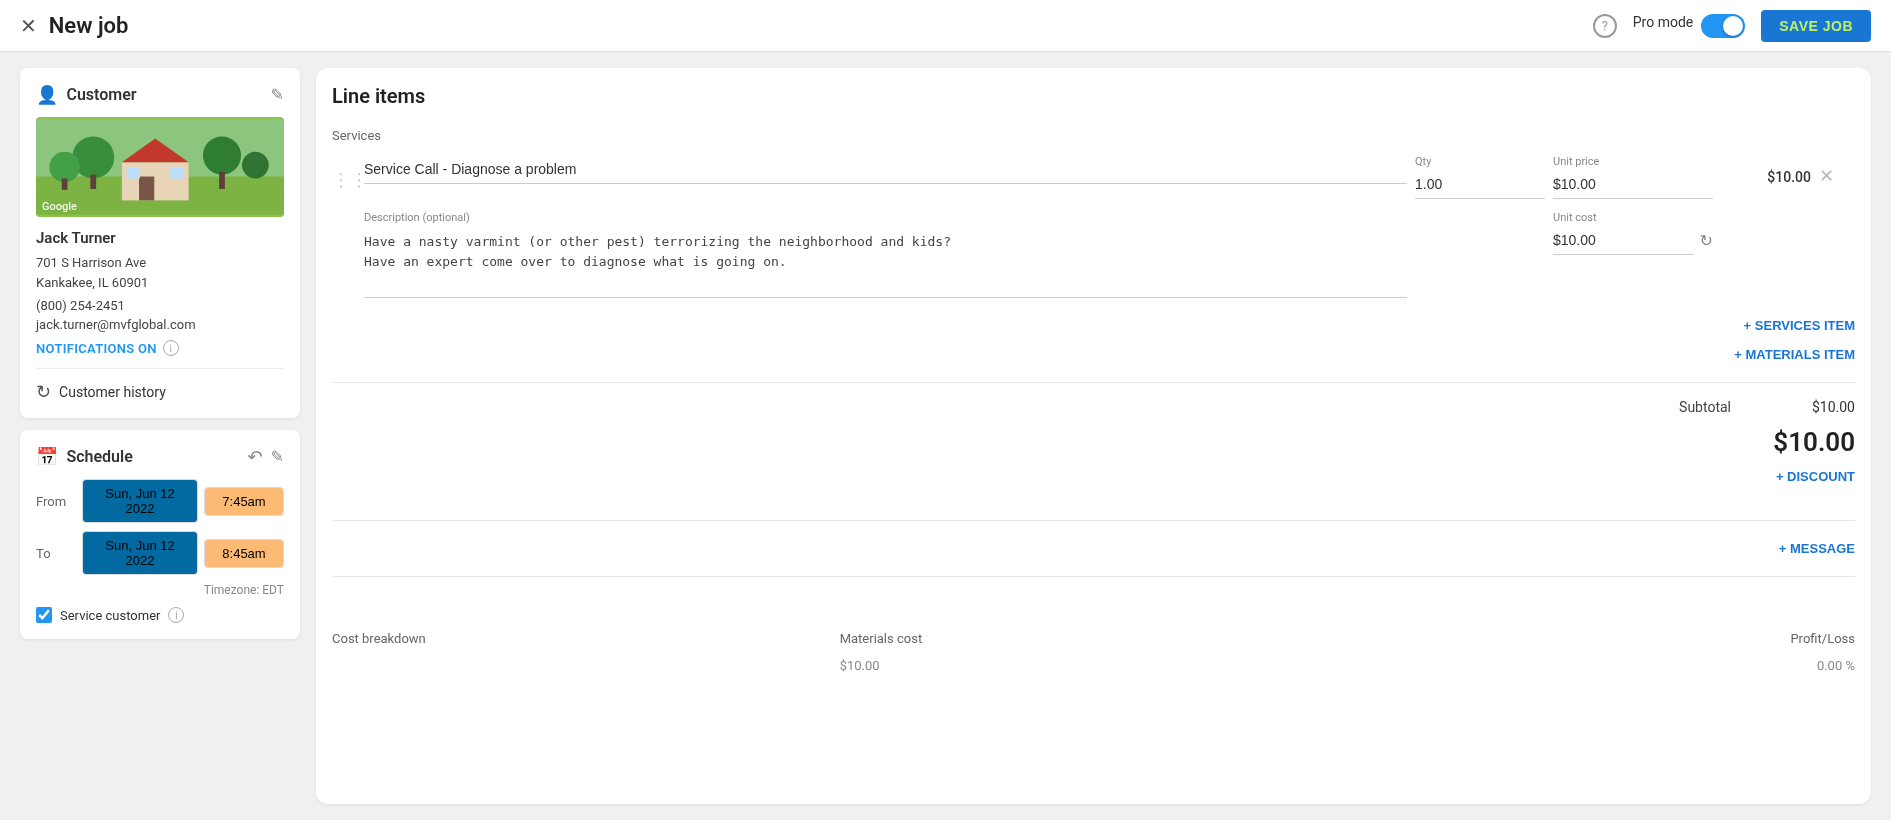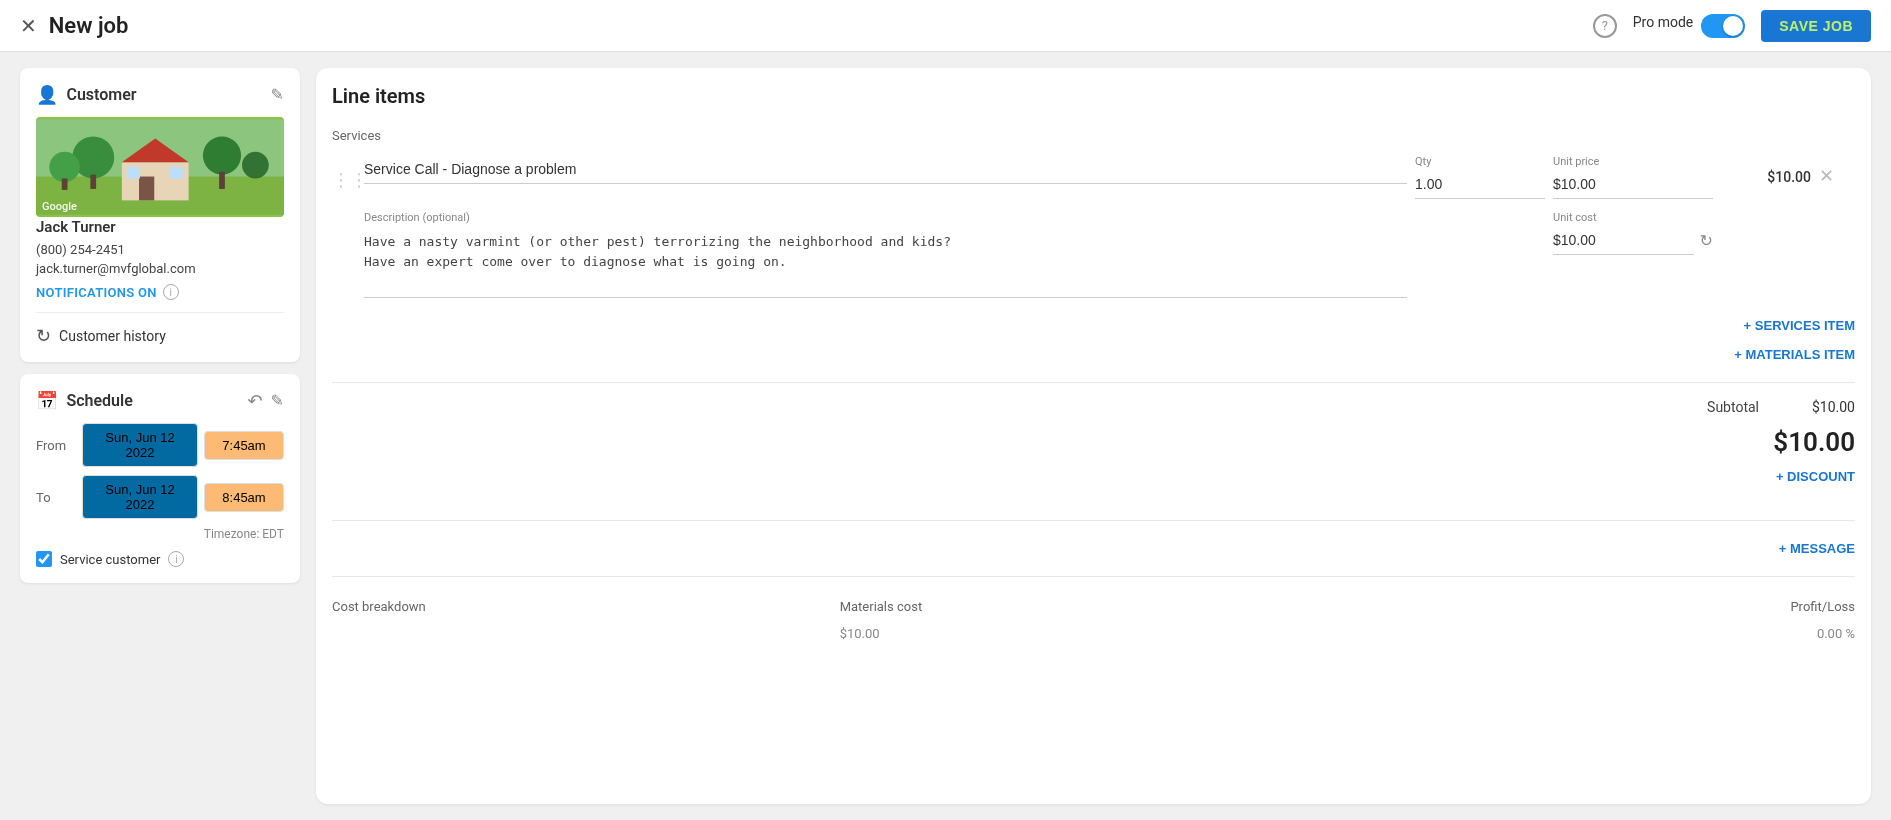--- a/index.html
+++ b/index.html
@@ -133,21 +133,21 @@
       cursor: pointer;
       font-size: 16px;
     }
 
     .customer-photo {
       width: 100%;
       height: 100px;
       background: #8BC34A;
       border-radius: 4px;
       overflow: hidden;
-      margin-bottom: 1px;
+      margin-bottom: 12px;
       position: relative;
     }
     
     .google-label {
       position: absolute;
       bottom: 4px;
       left: 6px;
       color: rgba(255,255,255,0.9);
       font-size: 11px;
       font-weight: 500;
@@ -386,21 +386,21 @@
 
     .totals-section {
       display: flex;
       flex-direction: column;
       align-items: flex-end;
       gap: 4px;
       padding-bottom: 16px;
     }
     .subtotal-row {
       display: flex;
-      gap: 16px;
+      gap: 44px;
       align-items: flex-end;
     }
     .subtotal-label {
       font-size: 14px;
       color: #444;
     }
     .subtotal-value {
       font-size: 14px;
       color: #333;
       min-width: 80px;
@@ -428,20 +428,21 @@
     }
     .cost-breakdown-grid {
       display: grid;
       grid-template-columns: 1fr 1fr 1fr;
       gap: 0;
     }
     .cb-header {
       font-size: 13px;
       color: #666;
       padding: 6px 0;
+      margin-top: 32px;
     }
     .cb-value {
       font-size: 13px;
       color: #888;
       padding: 6px 0;
     }
     .cb-right {
       text-align: right;
     }
 
@@ -500,20 +501,24 @@
           <circle cx="195" cy="38" r="20" fill="#2e7d32"></circle>
           <rect x="192" y="55" width="6" height="18" fill="#5d4037"></rect>
           <circle cx="30" cy="50" r="16" fill="#43a047"></circle>
           <rect x="27" y="62" width="6" height="12" fill="#5d4037"></rect>
           <circle cx="230" cy="48" r="14" fill="#1b5e20" opacity="0.8"></circle>
         </svg>
         <span class="google-label">Google</span>
       </div>
 
       <div class="customer-name">Jack Turner</div>
+      <div class="customer-address">
+        <span>701 S Harrison Ave</span><br>
+        <span>Kankakee, IL 60901</span>
+      </div>
       <div class="customer-phone">(800) 254-2451</div>
       <div class="customer-email">jack.turner@mvfglobal.com</div>
 
       <div class="notifications-row">
         <span class="notifications-on">NOTIFICATIONS ON</span>
         <span class="info-icon">i</span>
       </div>
 
       <hr class="divider">
 

